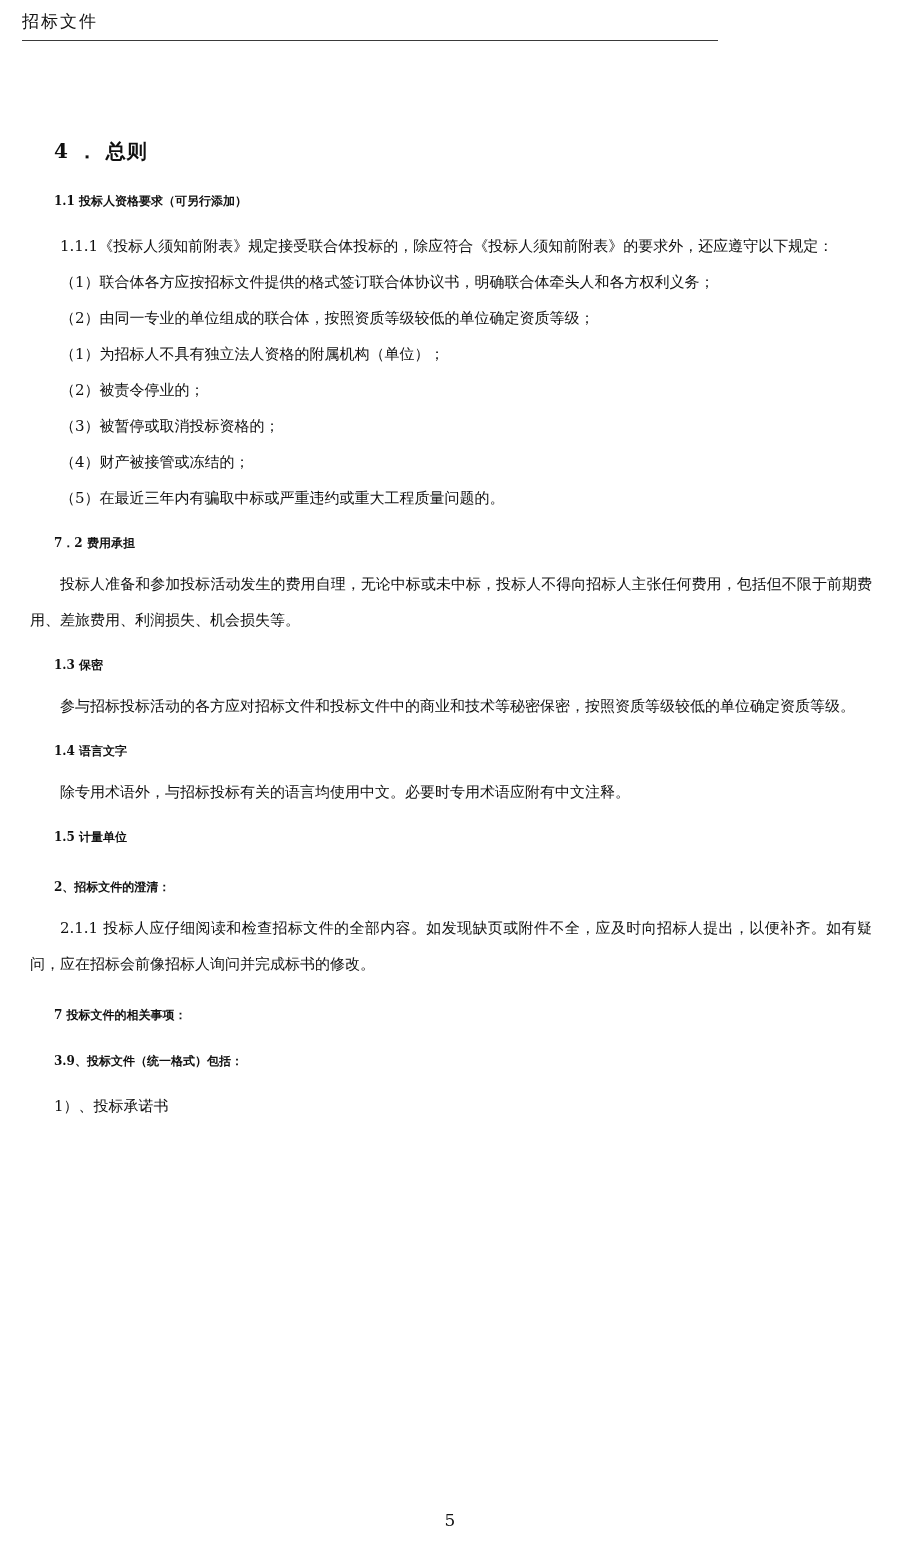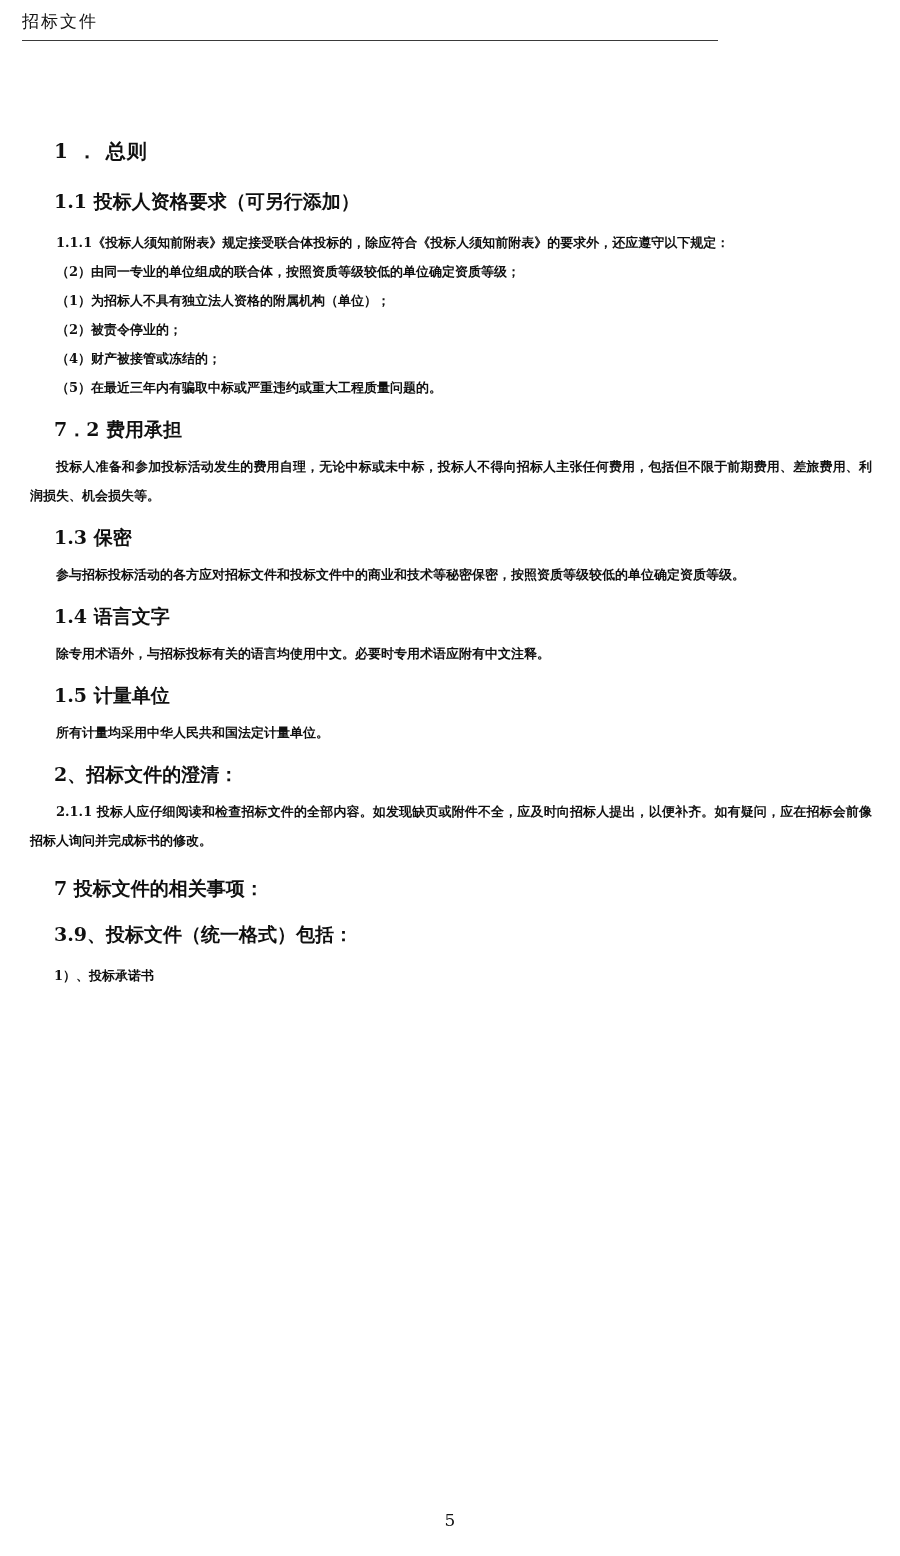--- a/index.html
+++ b/index.html
@@ -53,38 +53,37 @@
     position: absolute;
     top: 128px;
     left: 0;
     width: 900px;
     box-sizing: border-box;
     padding: 0 28px 0 30px;
   }
 
   p {
     margin: 0 0 0 0;
-    font-size: 13px;
-    line-height: 29px;
+    font-size: 15px;
+    line-height: 36px;
     text-align: justify;
     text-justify: inter-ideograph;
     color: #101010;
-    font-weight: bold;
   }
 
   .h-main {
     font-weight: bold;
     font-size: 20px;
     letter-spacing: 1px;
     padding-left: 24px;
     line-height: 46px;
   }
   .h-sub {
     font-weight: bold;
-    font-size: 19px;
+    font-size: 12px;
     padding-left: 24px;
     line-height: 46px;
   }
   .indent {
     text-indent: 2em;
   }
   .hang {
     padding-left: 24px;
     text-indent: 0;
   }
@@ -110,55 +109,56 @@
 
 <div class="page">
 
   <div class="header">
     <div class="header-text">招标文件</div>
     <div class="header-rule"></div>
   </div>
 
   <div class="content">
 
-    <p class="h-main">1 ． 总则</p>
+    <p class="h-main">4 ． 总则</p>
 
     <p class="h-sub gap-sm">1.1 投标人资格要求（可另行添加）</p>
 
     <p class="indent gap-sm">1.1.1《投标人须知前附表》规定接受联合体投标的，除应符合《投标人须知前附表》的要求外，还应遵守以下规定：</p>
 
+    <p class="indent">（1）联合体各方应按招标文件提供的格式签订联合体协议书，明确联合体牵头人和各方权利义务；</p>
 
     <p class="indent">（2）由同一专业的单位组成的联合体，按照资质等级较低的单位确定资质等级；</p>
 
 
 
     <p class="indent">（1）为招标人不具有独立法人资格的附属机构（单位）；</p>
 
     <p class="indent">（2）被责令停业的；</p>
 
+    <p class="indent">（3）被暂停或取消投标资格的；</p>
 
     <p class="indent">（4）财产被接管或冻结的；</p>
 
     <p class="indent">（5）在最近三年内有骗取中标或严重违约或重大工程质量问题的。</p>
 
     <p class="h-sub gap-sm">7．2 费用承担</p>
 
     <p class="indent">投标人准备和参加投标活动发生的费用自理，无论中标或未中标，投标人不得向招标人主张任何费用，包括但不限于前期费用、差旅费用、利润损失、机会损失等。</p>
 
     <p class="h-sub gap-sm">1.3 保密</p>
 
     <p class="indent">参与招标投标活动的各方应对招标文件和投标文件中的商业和技术等秘密保密，按照资质等级较低的单位确定资质等级。</p>
 
     <p class="h-sub gap-sm">1.4 语言文字</p>
 
     <p class="indent">除专用术语外，与招标投标有关的语言均使用中文。必要时专用术语应附有中文注释。</p>
 
     <p class="h-sub gap-sm">1.5 计量单位</p>
 
-    <p class="indent">所有计量均采用中华人民共和国法定计量单位。</p>
 
     <p class="h-sub gap-sm">2、招标文件的澄清：</p>
 
     <p class="indent">2.1.1 投标人应仔细阅读和检查招标文件的全部内容。如发现缺页或附件不全，应及时向招标人提出，以便补齐。如有疑问，应在招标会前像招标人询问并完成标书的修改。</p>
 
     <p class="h-sub gap-md">7 投标文件的相关事项：</p>
 
     <p class="h-sub">3.9、投标文件（统一格式）包括：</p>
 
     <p class="hang gap-sm">1）、投标承诺书</p>

